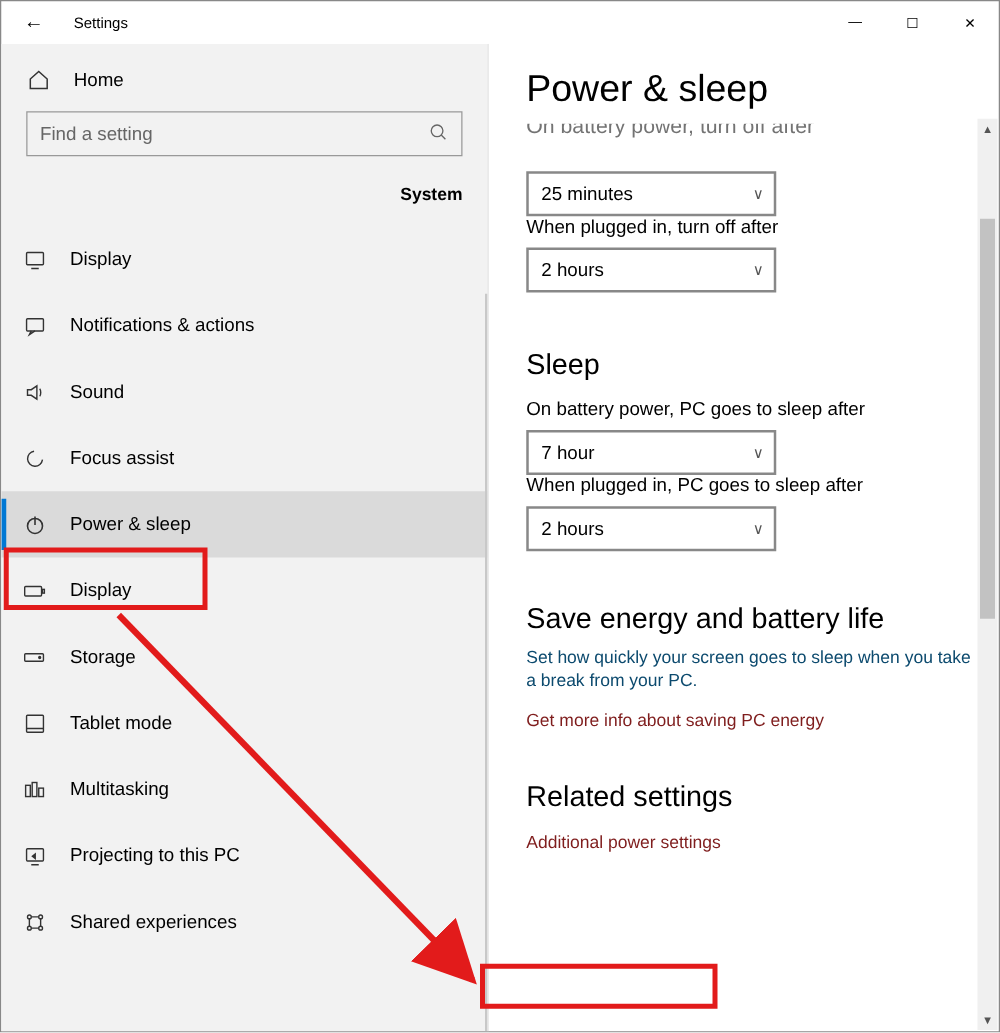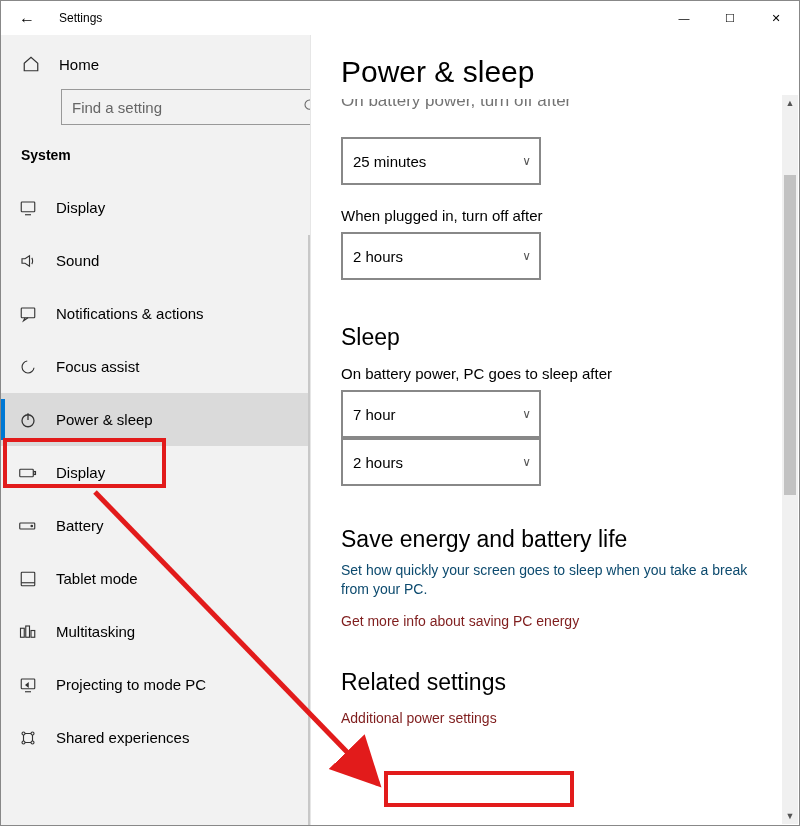--- a/index.html
+++ b/index.html
@@ -42,21 +42,21 @@
     display: flex; align-items: center; justify-content: center;
     font-family: "Segoe UI Symbol", sans-serif;
     font-size: 11px;
   }
   .body {
     flex: 1;
     display: flex;
     overflow: hidden;
   }
   .sidebar {
-    width: 310px;
+    width: 390px;
     background: #f2f2f2;
     padding: 10px 0 0 0;
     border-right: 1px solid #e6e6e6;
     overflow: hidden;
     position: relative;
   }
   .home-row {
     display: flex;
     align-items: center;
     padding: 10px 20px;
@@ -67,38 +67,38 @@
   .search-wrap { padding: 6px 20px 14px 20px; }
   .search {
     width: 100%;
     height: 36px;
     border: 1px solid #999;
     background: #fff0;
     background: #f2f2f2;
     position: relative;
     display: flex;
     align-items: center;
-    margin-left: 40px;
   }
   .search input {
     flex: 1;
     border: none;
     background: transparent;
     padding: 0 10px;
     font-size: 15px;
     outline: none;
     color: #666;
     font-style: normal;
   }
   .search input::placeholder { color: #666; }
   .search .sicon { padding: 0 10px; color: #666; }
   .category-label {
     font-weight: 600;
     font-size: 14px;
     padding: 8px 20px 18px 20px;
+    text-align: right;
   }
   .nav { }
   .nav-item {
     display: flex;
     align-items: center;
     padding: 0 17px;
     height: 53px;
     font-size: 15px;
     gap: 18px;
     color: #000;
@@ -128,24 +128,24 @@
   }
   .content .truncated-top {
     color: #737373;
     font-size: 17px;
     margin-top: -4px;
     position: relative;
     top: -2px;
     clip-path: inset(8px 0 0 0);
     margin-bottom: 24px;
   }
-  .label { font-size: 15px; margin-top: 22px; margin-bottom: 8px; }
+  .label { font-size: 15px; margin-bottom: 8px; }
   .dropdown {
     width: 200px;
-    height: 48px;
+    height: 36px;
     border: 2px solid #888;
     display: flex;
     align-items: center;
     justify-content: space-between;
     padding: 0 8px 0 10px;
     font-size: 15px;
     background: #fff;
   }
   .dropdown .chev { color: #555; font-size: 12px; }
   h2 { font-weight: 400; font-size: 23px; margin-top: 44px; }
@@ -238,34 +238,34 @@
               <svg width="18" height="18" viewBox="0 0 24 24" fill="none" stroke="#333" stroke-width="1.5">
                 <rect x="3" y="4" width="18" height="13" rx="1"></rect>
                 <line x1="8" y1="21" x2="16" y2="21"></line>
               </svg>
             </span>
             <span>Display</span>
           </div>
           <div class="nav-item">
             <span class="icon">
               <svg width="18" height="18" viewBox="0 0 24 24" fill="none" stroke="#333" stroke-width="1.5">
+                <rect x="3" y="4" width="18" height="13" rx="1"></rect>
+                <path d="M8 17l-2 4 6-4"></path>
+              </svg>
+            </span>
+            <span>Notifications &amp; actions</span>
+          </div>
+          <div class="nav-item">
+            <span class="icon">
+              <svg width="18" height="18" viewBox="0 0 24 24" fill="none" stroke="#333" stroke-width="1.5">
                 <path d="M4 9v6h4l6 4V5l-6 4H4z"></path>
                 <path d="M17 8c1.5 1.5 1.5 6.5 0 8"></path>
               </svg>
             </span>
             <span>Sound</span>
-          </div>
-          <div class="nav-item">
-            <span class="icon">
-              <svg width="18" height="18" viewBox="0 0 24 24" fill="none" stroke="#333" stroke-width="1.5">
-                <rect x="3" y="4" width="18" height="13" rx="1"></rect>
-                <path d="M8 17l-2 4 6-4"></path>
-              </svg>
-            </span>
-            <span>Notifications &amp; actions</span>
           </div>
           <div class="nav-item">
             <span class="icon">
               <svg width="18" height="18" viewBox="0 0 24 24" fill="none" stroke="#333" stroke-width="1.5">
                 <path d="M20 13A8 8 0 1 1 11 4"></path>
               </svg>
             </span>
             <span>Focus assist</span>
           </div>
           <div class="nav-item selected">
@@ -286,21 +286,21 @@
             </span>
             <span>Display</span>
           </div>
           <div class="nav-item">
             <span class="icon">
               <svg width="20" height="18" viewBox="0 0 26 24" fill="none" stroke="#333" stroke-width="1.5">
                 <rect x="2" y="8" width="20" height="8" rx="1"></rect>
                 <circle cx="18" cy="12" r="1" fill="#333"></circle>
               </svg>
             </span>
-            <span>Battery</span>
+            <span>Storage</span>
           </div>
           <div class="nav-item">
             <span class="icon">
               <svg width="18" height="18" viewBox="0 0 24 24" fill="none" stroke="#333" stroke-width="1.5">
                 <rect x="3" y="3" width="18" height="18" rx="1"></rect>
                 <line x1="3" y1="17" x2="21" y2="17"></line>
               </svg>
             </span>
             <span>Tablet mode</span>
           </div>
@@ -315,21 +315,21 @@
             <span>Multitasking</span>
           </div>
           <div class="nav-item">
             <span class="icon">
               <svg width="18" height="18" viewBox="0 0 24 24" fill="none" stroke="#333" stroke-width="1.5">
                 <rect x="3" y="4" width="18" height="13" rx="1"></rect>
                 <path d="M8 21h8"></path>
                 <path d="M8 12l5-4v8z" fill="#333" stroke="none"></path>
               </svg>
             </span>
-            <span>Projecting to mode PC</span>
+            <span>Projecting to this PC</span>
           </div>
           <div class="nav-item">
             <span class="icon">
               <svg width="18" height="18" viewBox="0 0 24 24" fill="none" stroke="#333" stroke-width="1.5">
                 <circle cx="6" cy="6" r="2"></circle>
                 <circle cx="18" cy="6" r="2"></circle>
                 <circle cx="6" cy="18" r="2"></circle>
                 <circle cx="18" cy="18" r="2"></circle>
                 <path d="M8 6h8M6 8v8M18 8v8M8 18h8"></path>
               </svg>
@@ -354,20 +354,21 @@
         <span class="chev">∨</span>
       </div>
 
       <h2>Sleep</h2>
       <div class="label" style="margin-top:14px">On battery power, PC goes to sleep after</div>
       <div class="dropdown">
         <span>7 hour</span>
         <span class="chev">∨</span>
       </div>
 
+      <div class="label">When plugged in, PC goes to sleep after</div>
       <div class="dropdown">
         <span>2 hours</span>
         <span class="chev">∨</span>
       </div>
 
       <h2 class="tight">Save energy and battery life</h2>
       <div class="helptext">Set how quickly your screen goes to sleep when you take a break from your PC.</div>
       <a class="link">Get more info about saving PC energy</a>
 
       <h2 class="tight">Related settings</h2>

